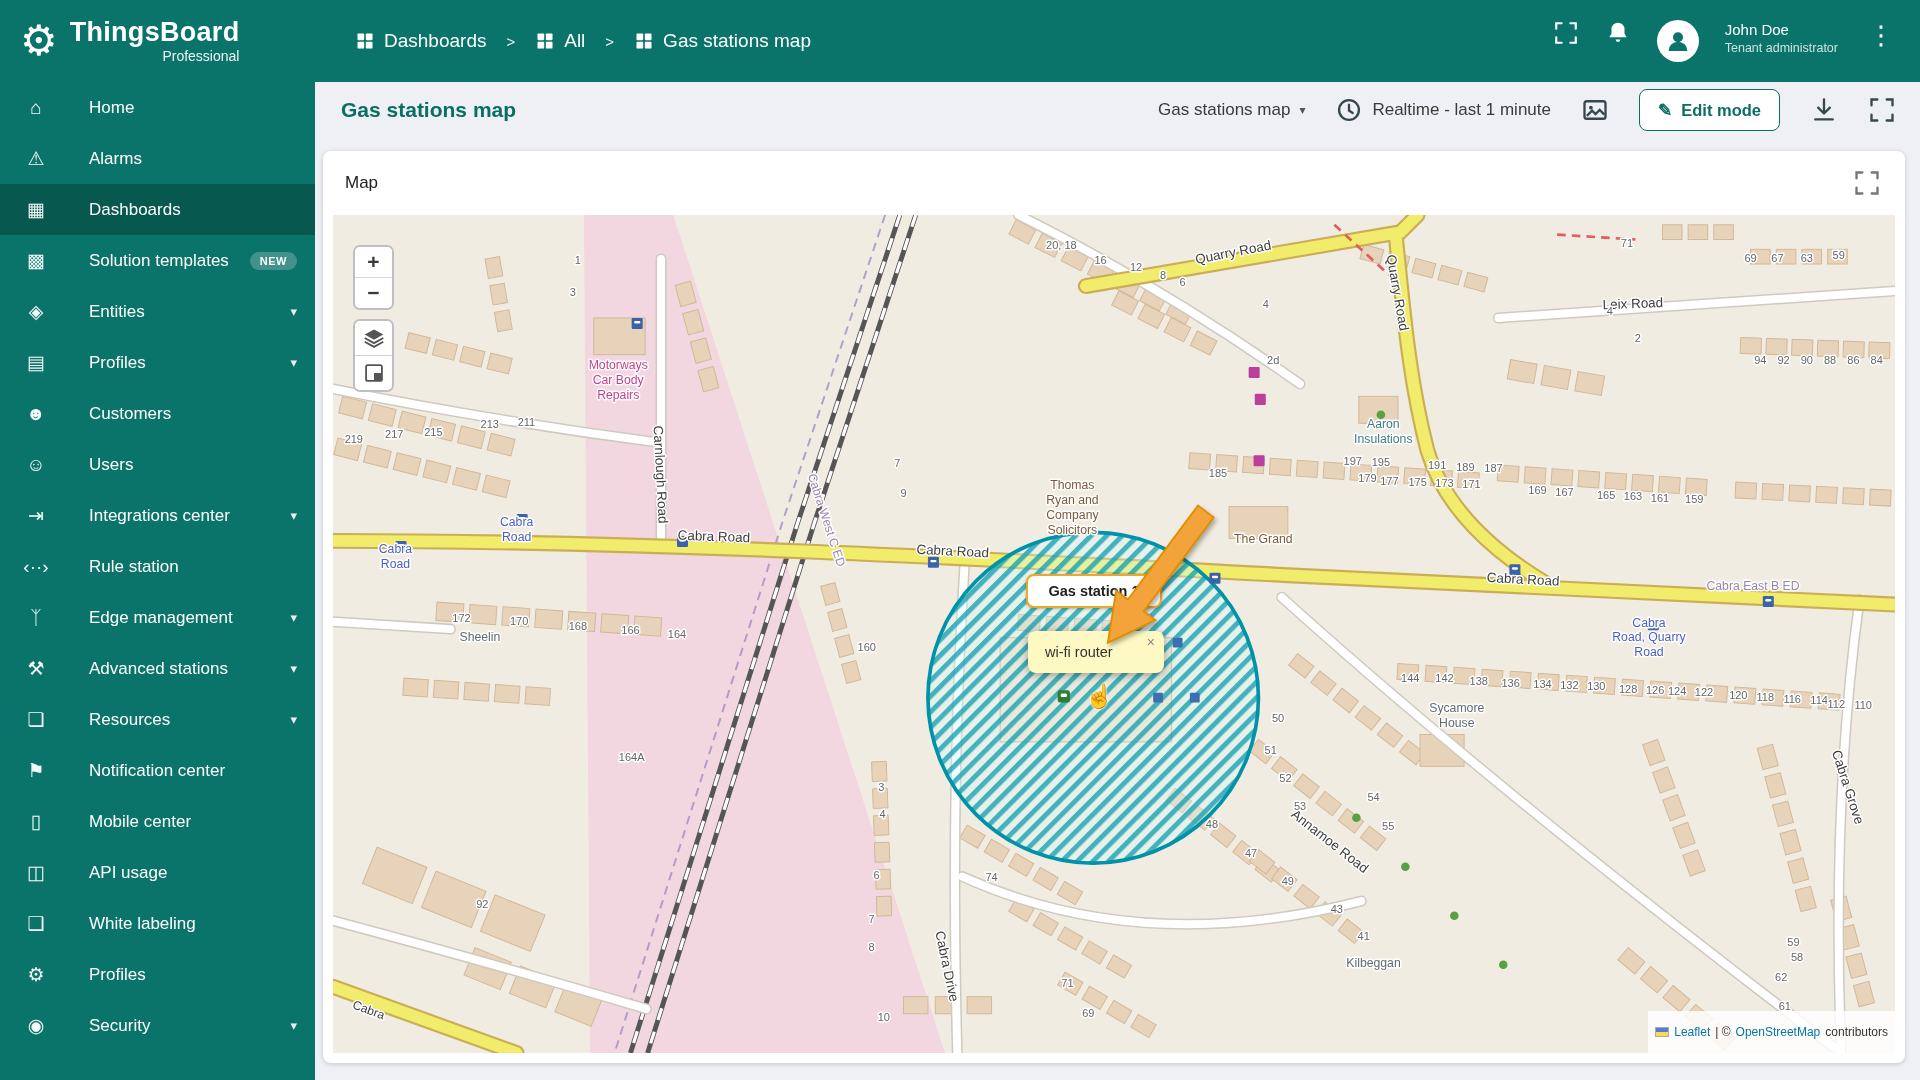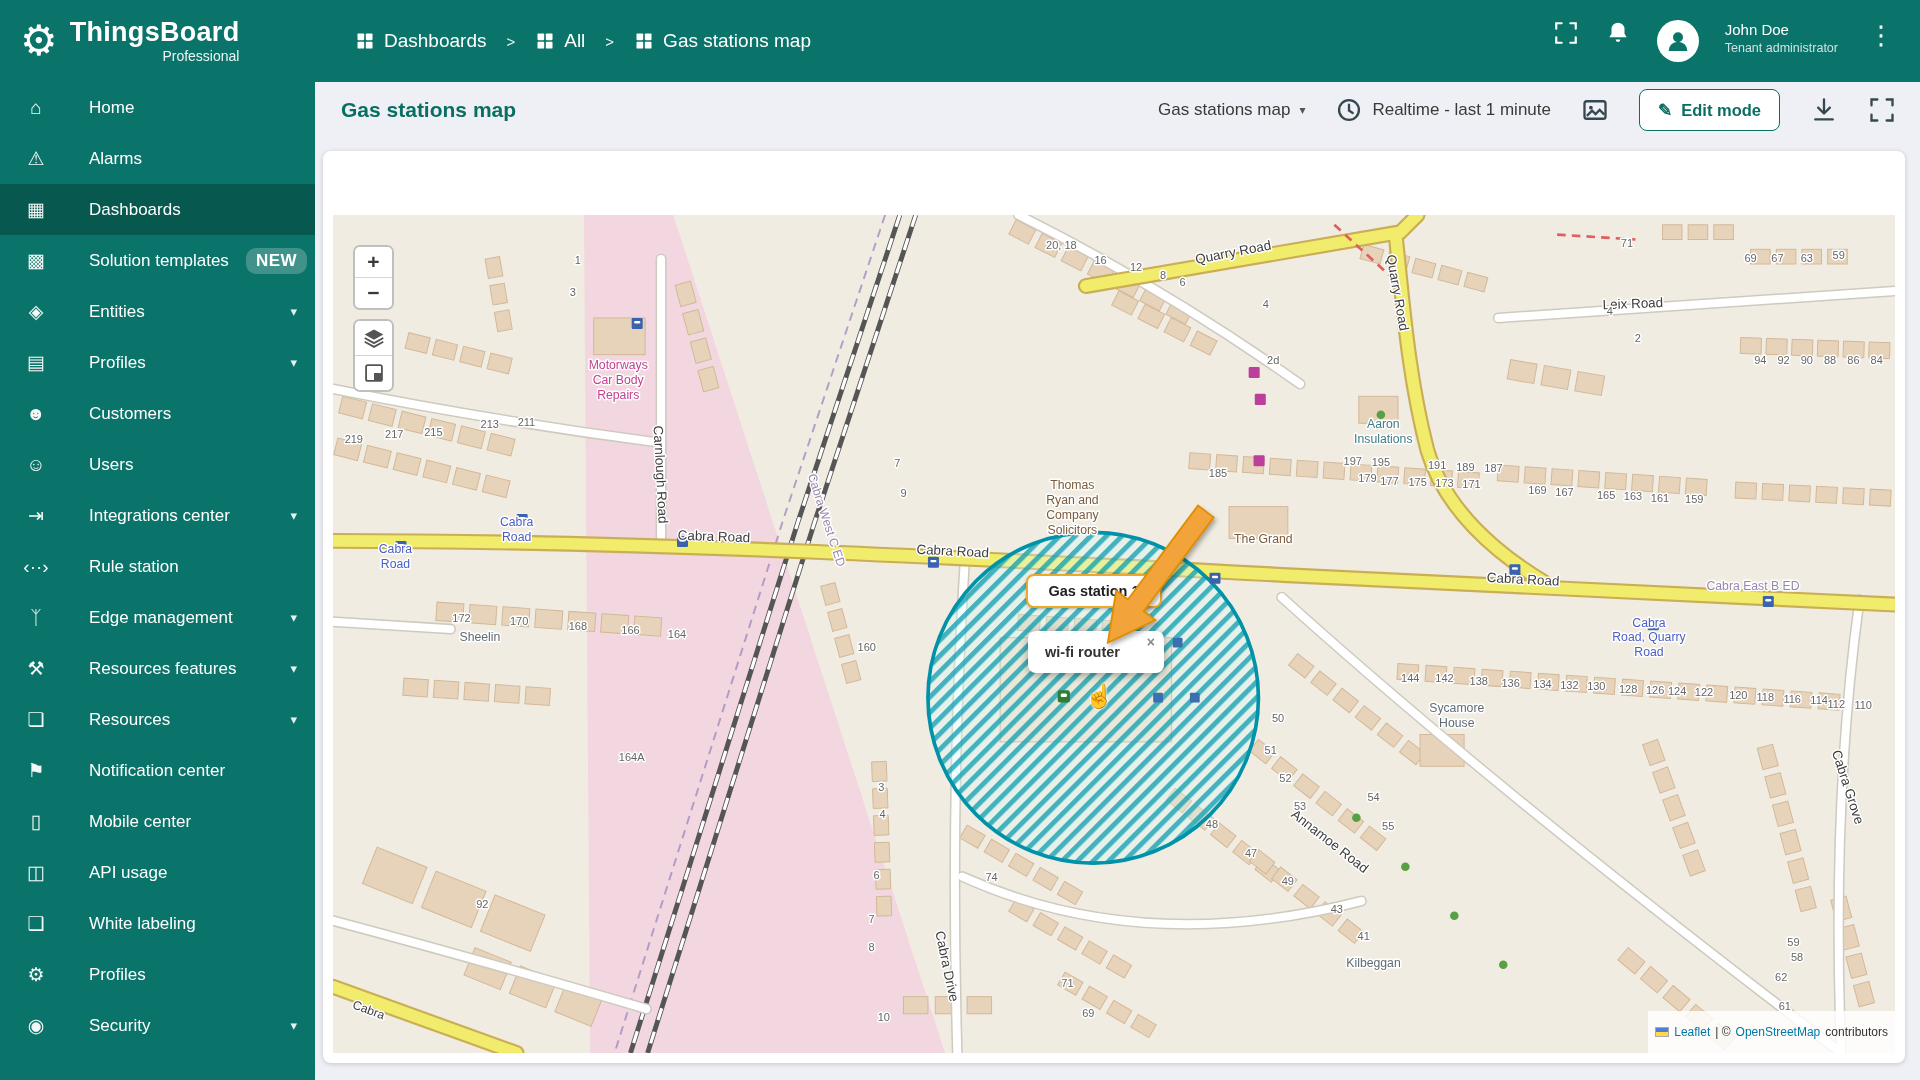--- a/index.html
+++ b/index.html
@@ -23,21 +23,21 @@
   .user-block{display:flex;flex-direction:column;line-height:1.3;}
   .user-name{font-size:15px;}
   .user-role{font-size:12.5px;opacity:.8;}
   .kebab{font-size:26px;cursor:pointer;padding:0 4px;}
   
   .sidebar{position:absolute;left:0;top:82px;bottom:0;width:315px;background:#0b746a;color:#fff;z-index:15;}
   .side-item{height:51px;display:flex;align-items:center;gap:17px;padding:0 18px 0 23px;font-size:17px;cursor:pointer;}
   .side-item.active{background:#07584f;}
   .side-icon{width:26px;font-size:19px;text-align:center;opacity:.95;flex:none;}
   .side-label{flex:1;white-space:nowrap;margin-left:23px;}
-  .side-badge{background:rgba(255,255,255,.22);border-radius:10px;font-size:17px;font-weight:bold;
+  .side-badge{background:rgba(255,255,255,.22);border-radius:10px;font-size:11px;font-weight:bold;
               padding:3px 10px;letter-spacing:.5px;}
   .side-chevron{font-size:13px;opacity:.9;}
   
   .main{position:absolute;left:315px;top:82px;right:0;bottom:0;}
   .page-toolbar{height:56px;display:flex;align-items:center;padding:0 24px 0 26px;gap:30px;}
   .page-title{font-size:21px;font-weight:bold;color:#0a6e63;margin-right:auto;}
   .tbi{display:flex;align-items:center;gap:9px;color:#3a3a3a;font-size:17px;cursor:pointer;}
   .caret{font-size:12px;color:#555;}
   .icon-btn{width:28px;height:28px;cursor:pointer;color:#37474f;}
   .edit-btn{display:flex;align-items:center;gap:9px;border:1.5px solid #0a6e63;color:#0a6e63;background:#fff;
@@ -59,23 +59,23 @@
             color:#393939;cursor:pointer;background:#fff;}
   .zoom-btn:first-child{border-bottom:1px solid #d6d6d6;}
   .layers-ctl{position:absolute;left:20px;top:104px;width:37px;background:#fff;border:2px solid rgba(0,0,0,.25);
               border-radius:7px;z-index:8;overflow:hidden;}
   .layers-btn{height:34px;display:flex;align-items:center;justify-content:center;cursor:pointer;background:#fff;}
   .layers-btn:first-child{border-bottom:1px solid #d6d6d6;}
   
   .gas-label{position:absolute;left:693px;top:359px;width:132px;height:30px;background:#fff;border:2px solid #efa726;
              border-radius:8px;display:flex;align-items:center;justify-content:center;font-size:14.5px;font-weight:bold;
              color:#212121;box-shadow:0 1px 3px rgba(0,0,0,.25);z-index:3;}
-  .map-tooltip{position:absolute;left:695px;top:416px;width:136px;height:42px;background:#ffffff;border-radius:8px;
+  .map-tooltip{position:absolute;left:695px;top:416px;width:136px;height:42px;background:#fef9c3;border-radius:8px;
              box-shadow:0 2px 10px rgba(0,0,0,.35);z-index:5;display:flex;align-items:center;padding-left:17px;
-             box-sizing:border-box;font-size:14.5px;font-weight:700;color:#333;}
+             box-sizing:border-box;font-size:14.5px;font-weight:400;color:#333;}
   .tt-close{position:absolute;right:9px;top:3px;font-size:14px;color:#888;cursor:pointer;}
   .arrow-svg{position:absolute;inset:0;width:100%;height:100%;z-index:6;pointer-events:none;
              filter:drop-shadow(2px 3px 2px rgba(0,0,0,.3));}
   .cursor-glyph{position:absolute;left:752px;top:468px;z-index:7;font-size:23px;color:#000;
              text-shadow:0 0 2px #fff,0 0 3px #fff;pointer-events:none;}
   .attribution{position:absolute;right:0;bottom:0;z-index:8;background:rgba(255,255,255,.82);font-size:12px;
              color:#333;padding:14px 7px;display:flex;gap:5px;align-items:center;}
   .attribution a{color:#0078A8;text-decoration:none;cursor:pointer;}
   .flag{width:14px;height:10px;display:inline-block;background:linear-gradient(#4e7fd4 50%,#ffd948 50%);
              border:1px solid #aaa;box-sizing:border-box;}
@@ -189,21 +189,21 @@
       <span class="side-icon">‹··›</span>
       <span class="side-label">Rule station</span>
     </div>
     <div class="side-item">
       <span class="side-icon">ᛉ</span>
       <span class="side-label">Edge management</span>
       <span class="side-chevron">▾</span>
     </div>
     <div class="side-item">
       <span class="side-icon">⚒</span>
-      <span class="side-label">Resources features</span>
+      <span class="side-label">Advanced stations</span>
       <span class="side-chevron">▾</span>
     </div>
     <div class="side-item">
       <span class="side-icon">❏</span>
       <span class="side-label">Resources</span>
       <span class="side-chevron">▾</span>
     </div>
     <div class="side-item">
       <span class="side-icon">⚑</span>
       <span class="side-label">Notification center</span>
@@ -257,20 +257,26 @@
     <svg class="icon-btn" viewBox="0 0 24 24">
       <path d="M12 3v11 M7 10l5 5 5-5 M4.5 20h15" stroke="#37474f" stroke-width="2" fill="none" stroke-linecap="round" stroke-linejoin="round"></path>
     </svg>
     <svg class="icon-btn" viewBox="0 0 24 24">
       <path d="M3 8V3h5 M16 3h5v5 M21 16v5h-5 M8 21H3v-5" stroke="#37474f" stroke-width="2" fill="none" stroke-linecap="round"></path>
     </svg>
   </div>
 
   <div class="widget-area">
     <div class="widget-card">
+      <div class="widget-header">
+        <span class="widget-title">Map</span>
+        <svg class="icon-btn" viewBox="0 0 24 24">
+          <path d="M3 8V3h5 M16 3h5v5 M21 16v5h-5 M8 21H3v-5" stroke="#757575" stroke-width="2" fill="none" stroke-linecap="round"></path>
+        </svg>
+      </div>
 
       <div class="map">
 
         <svg class="map-svg" viewBox="0 0 1276 684" preserveAspectRatio="none">
           <defs>
             <pattern id="hatch" width="9" height="9" patternUnits="userSpaceOnUse" patternTransform="rotate(45)">
               <rect width="9" height="9" fill="rgba(215,245,248,0.35)"></rect>
               <rect width="4" height="9" fill="rgba(10,158,175,0.75)"></rect>
             </pattern>
           </defs>

